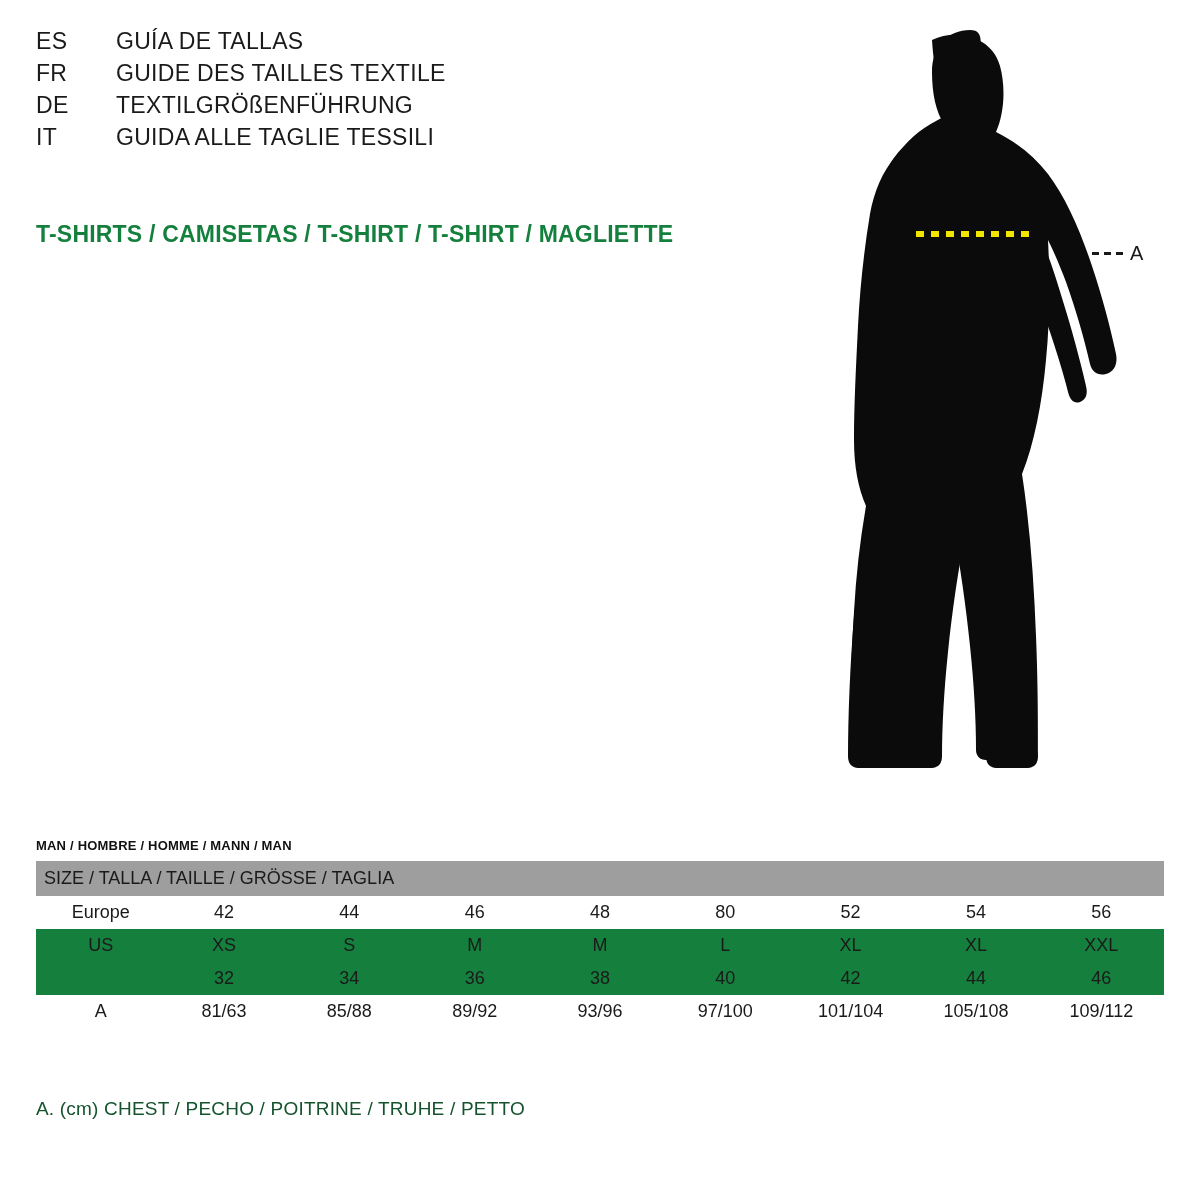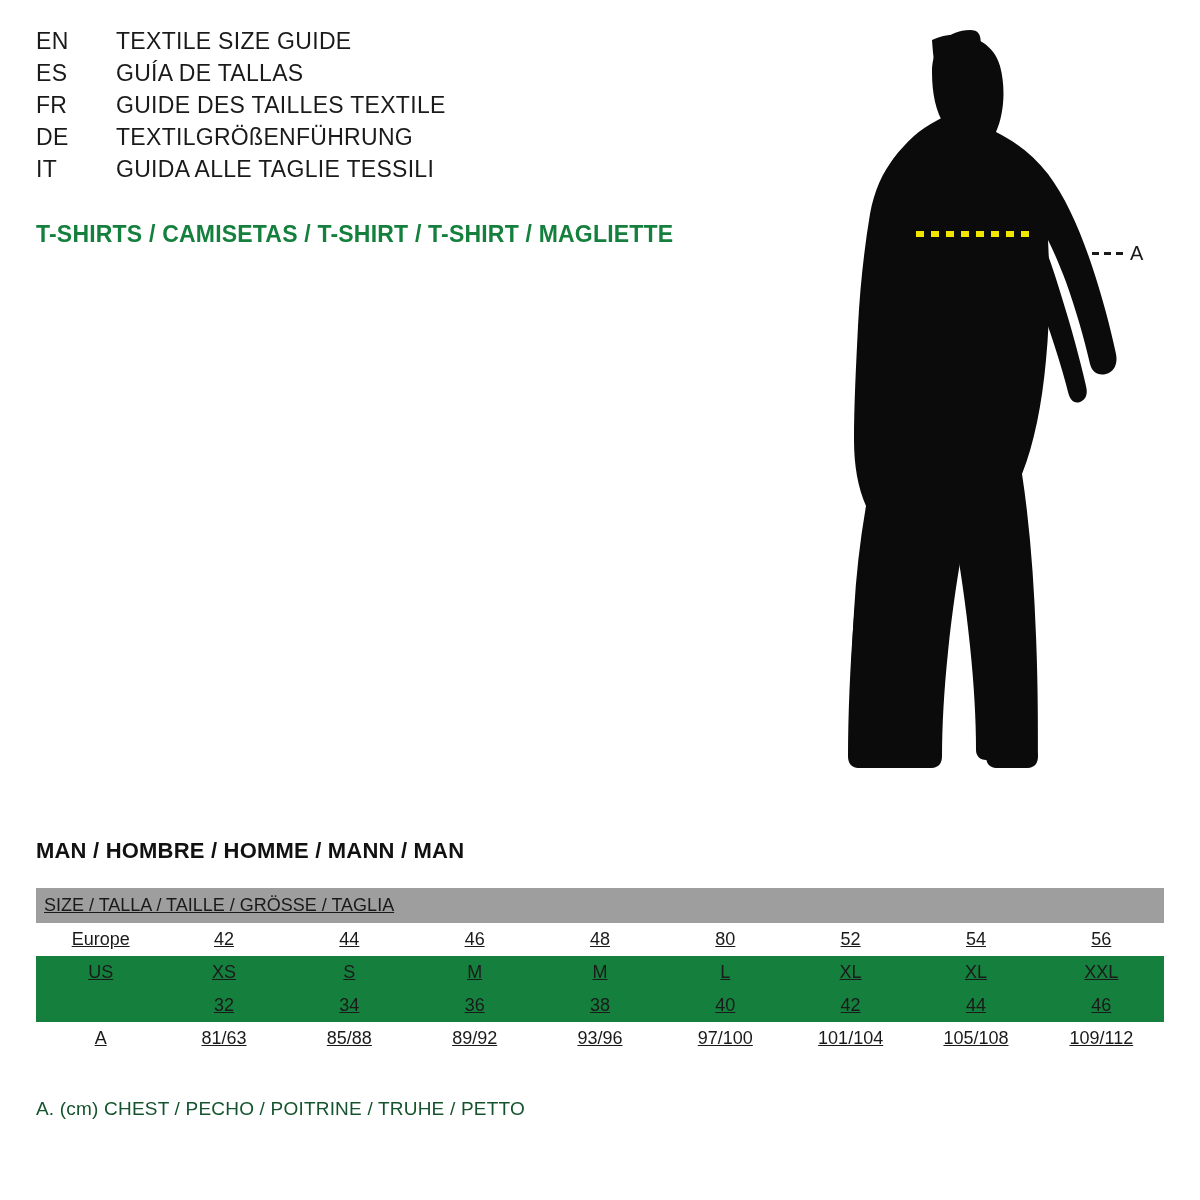--- a/index.html
+++ b/index.html
@@ -84,39 +84,38 @@
   }
 
   
   .table-wrap {
     position: absolute;
     left: 36px;
     top: 838px;
     width: 1128px;
   }
   .table-caption {
-    font-size: 22px;
+    font-size: 13px;
     font-weight: bold;
     letter-spacing: 0.2px;
     color: #111111;
-    margin-bottom: 24px;
+    margin-bottom: 8px;
   }
   table.size-table {
     border-collapse: collapse;
     width: 1128px;
     table-layout: fixed;
   }
   table.size-table td, table.size-table th {
     font-size: 18px;
     font-weight: normal;
     color: #1a1a1a;
     padding: 6px 4px;
     text-align: center;
     border: none;
-    text-decoration: underline;
   }
   table.size-table td.rowhead, table.size-table th.rowhead {
     text-align: center;
     padding-left: 8px;
     width: 168px;
   }
   tr.header-row td {
     background: #9e9e9e;
     color: #1a1a1a;
     text-align: left;
@@ -132,24 +131,20 @@
     top: 1098px;
     font-size: 19px;
     color: #14532d;
     letter-spacing: 0.2px;
   }
 </style>
 </head>
 <body>
 
 <div class="lang-block">
-  <div class="lang-row">
-    <div class="lang-code">EN</div>
-    <div class="lang-text">TEXTILE SIZE GUIDE</div>
-  </div>
   <div class="lang-row">
     <div class="lang-code">ES</div>
     <div class="lang-text">GUÍA DE TALLAS</div>
   </div>
   <div class="lang-row">
     <div class="lang-code">FR</div>
     <div class="lang-text">GUIDE DES TAILLES TEXTILE</div>
   </div>
   <div class="lang-row">
     <div class="lang-code">DE</div>

